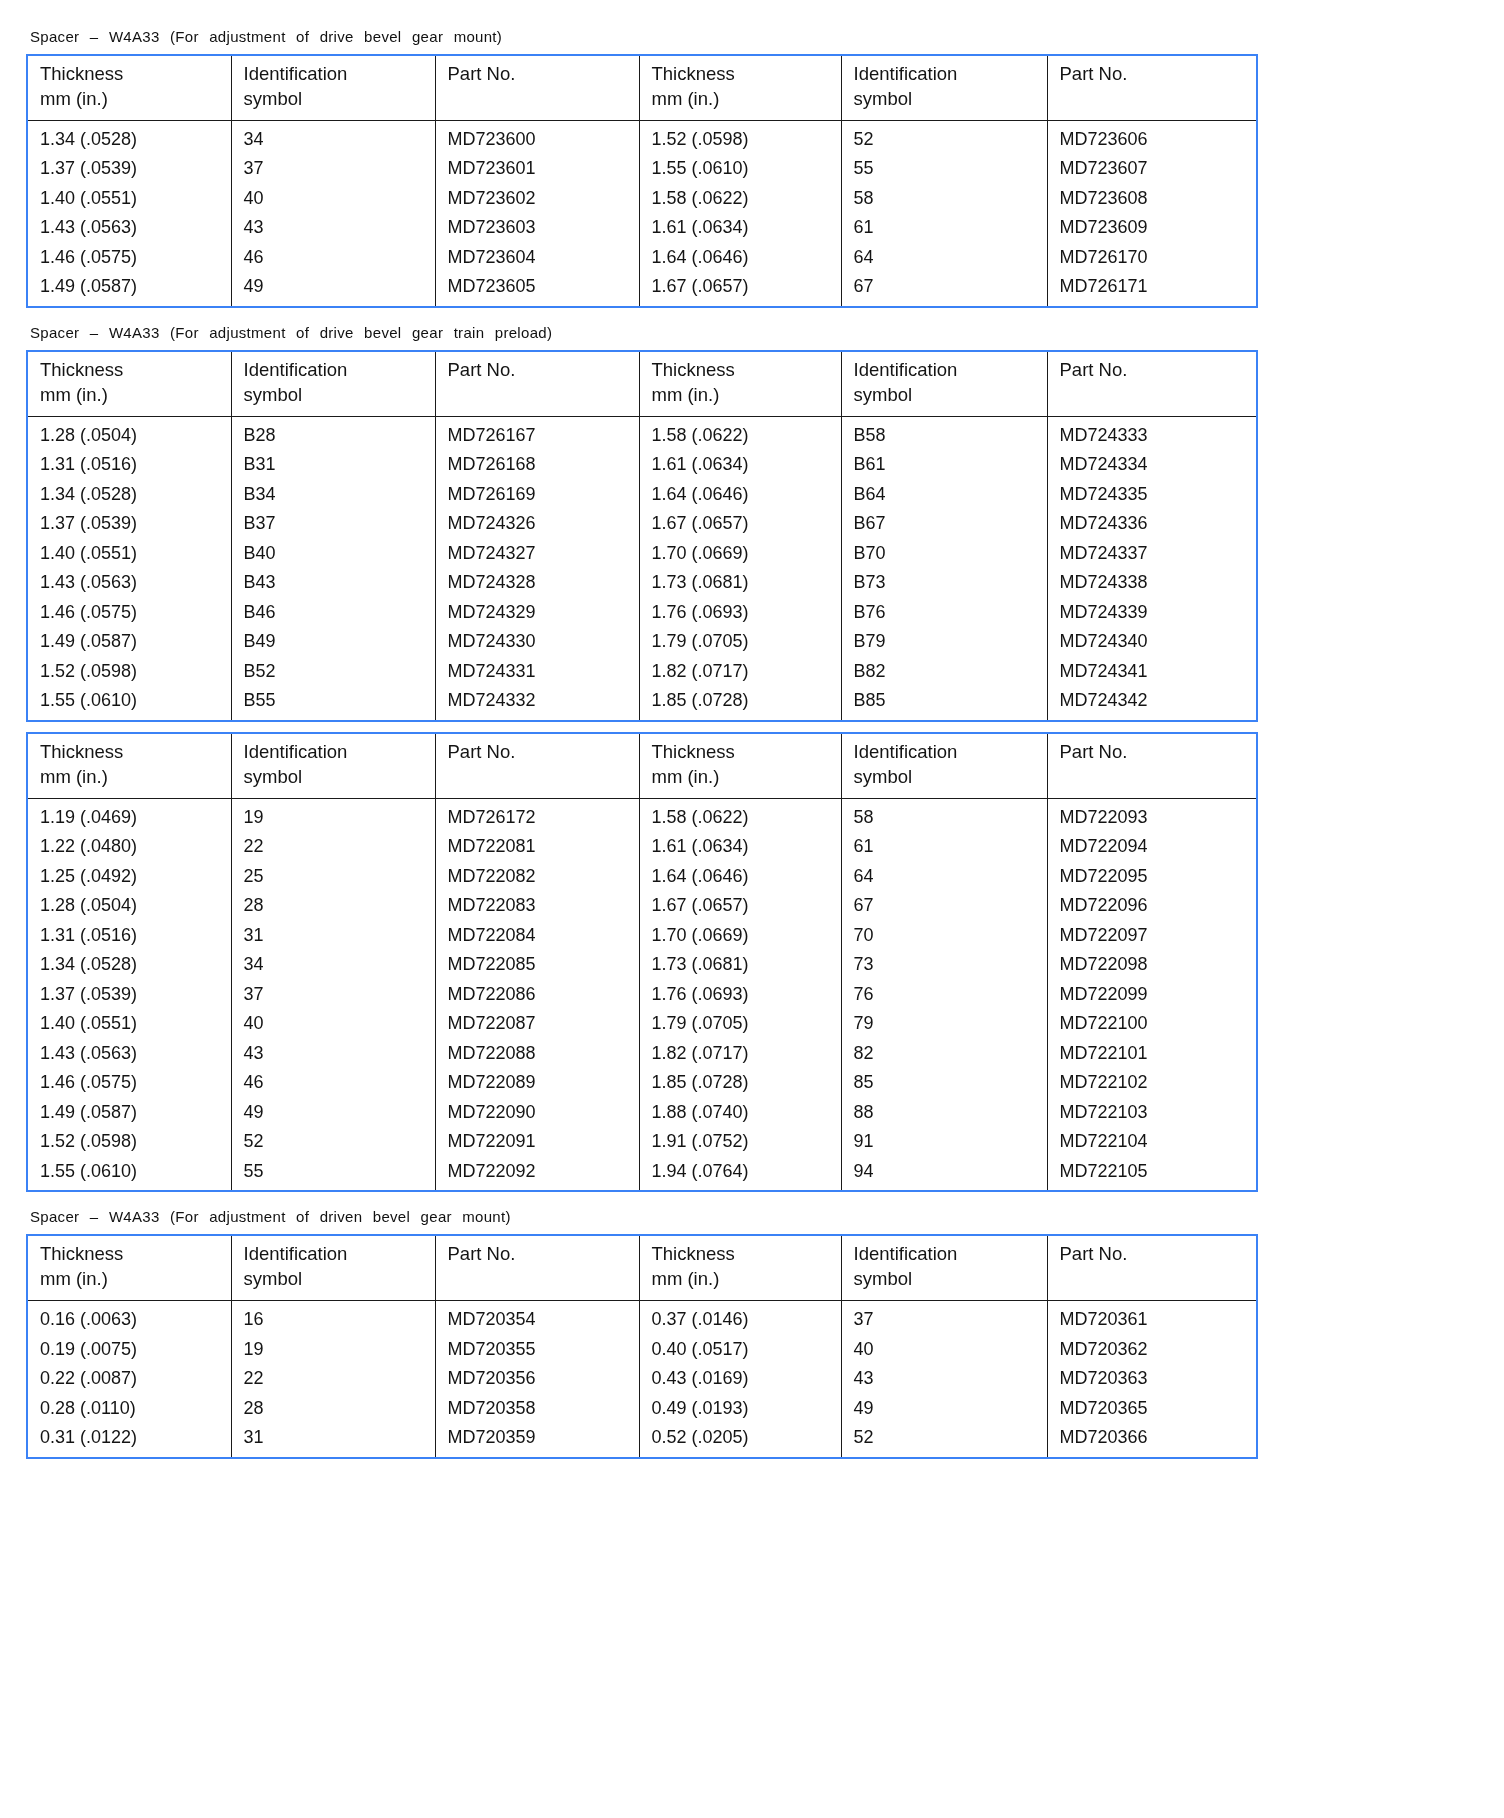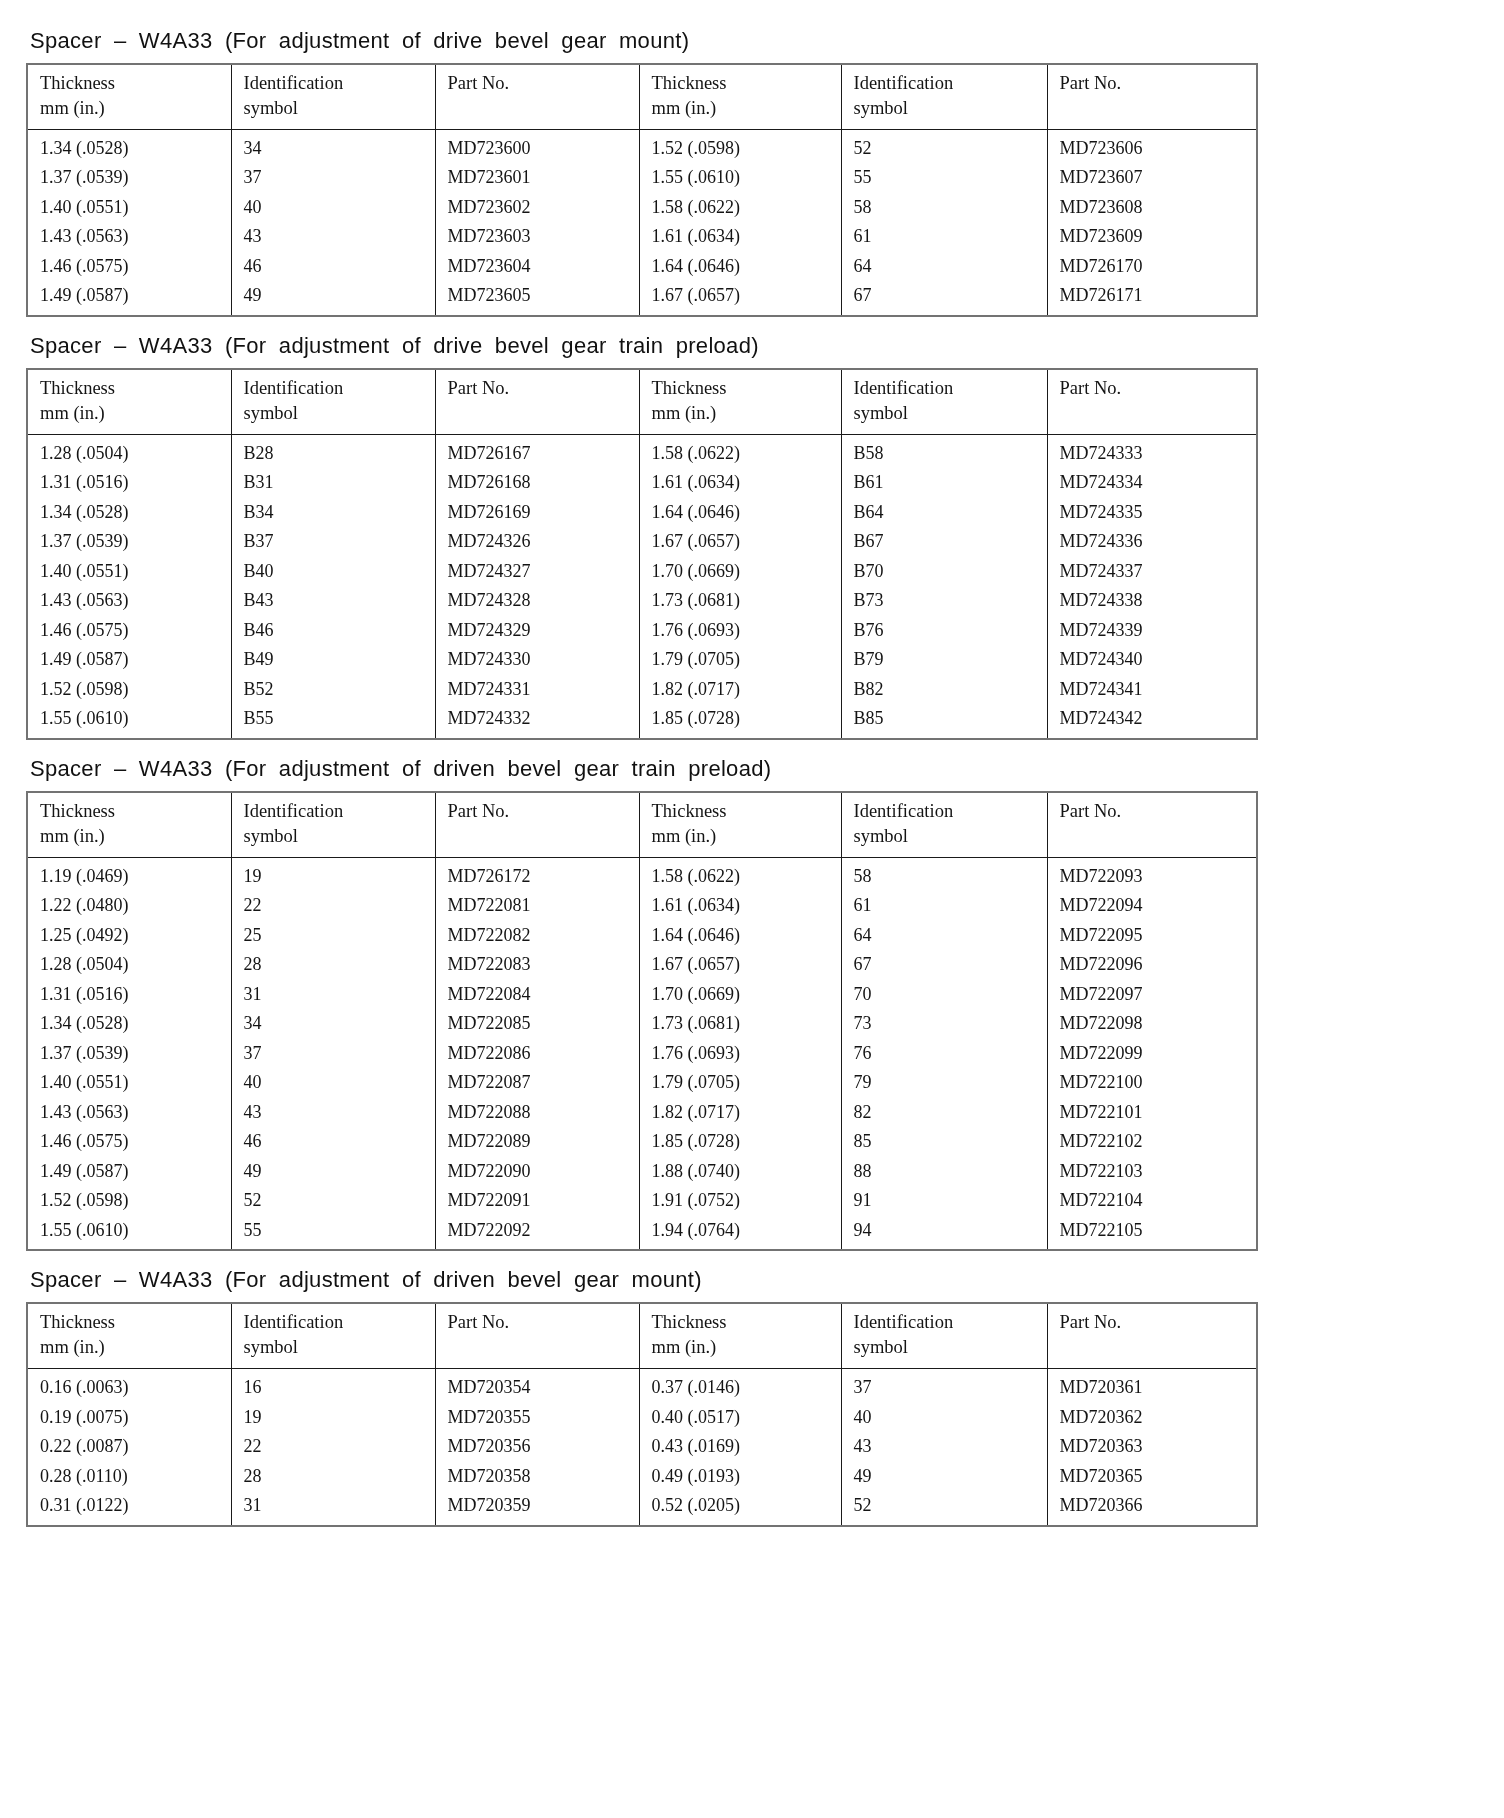--- a/index.html
+++ b/index.html
@@ -10,33 +10,32 @@
     -webkit-font-smoothing: antialiased;
   }
   .page {
     width: 1504px;
     min-height: 1818px;
     padding: 12px 26px 40px 26px;
     background: #ffffff;
   }
   .table-block { margin-bottom: 10px; }
   .table-title {
-    font-size: 22px;
+    font-size: 15px;
     font-weight: 500;
     color: #111111;
     margin: 16px 0 9px 4px;
     letter-spacing: 0.3px;
     word-spacing: 6px;
   }
   table.spacer-table {
     border-collapse: collapse;
     width: 1230px;
     table-layout: fixed;
-    border: 2px solid #737373;
-    font-family: Liberation Serif, serif;
+    border: 2px solid #3b82f6;
   }
   table.spacer-table th {
     border: 1.8px solid #1a1a1a;
     text-align: left;
     vertical-align: top;
     font-weight: 400;
     font-size: 18.5px;
     padding: 6px 6px 8px 12px;
     line-height: 1.35;
     height: 56px;
@@ -232,21 +231,20 @@
             <td>B55</td>
             <td>MD724332</td>
             <td>1.85 (.0728)</td>
             <td>B85</td>
             <td>MD724342</td>
           </tr>
         </tbody>
       </table>
     </div>
     <div class="table-block">
-      <div class="table-title">Spacer – W4A33 (For adjustment of driven bevel gear train preload)</div>
       <table class="spacer-table">
         <colgroup>
           <col style="width: 204px;">
           <col style="width: 204px;">
           <col style="width: 204px;">
           <col style="width: 202px;">
           <col style="width: 206px;">
           <col style="width: 210px;">
         </colgroup>
         <thead>

